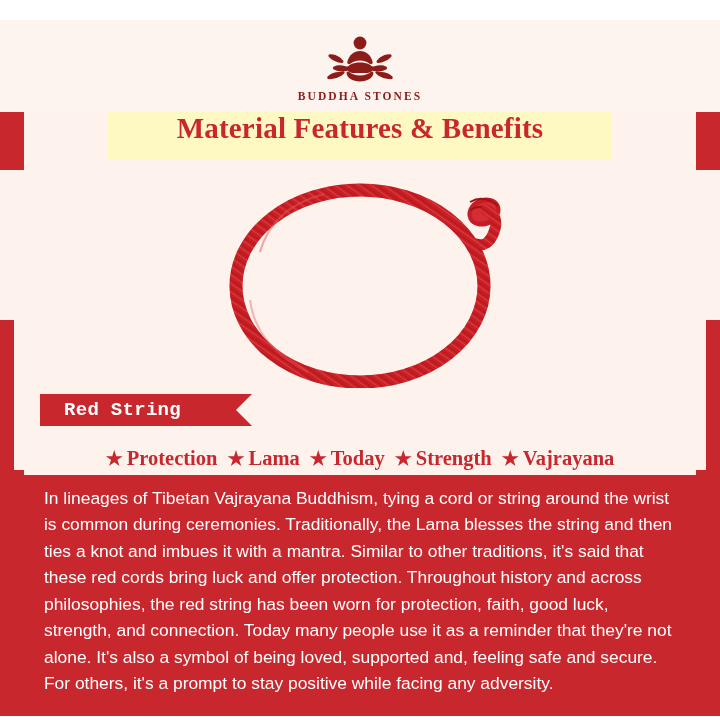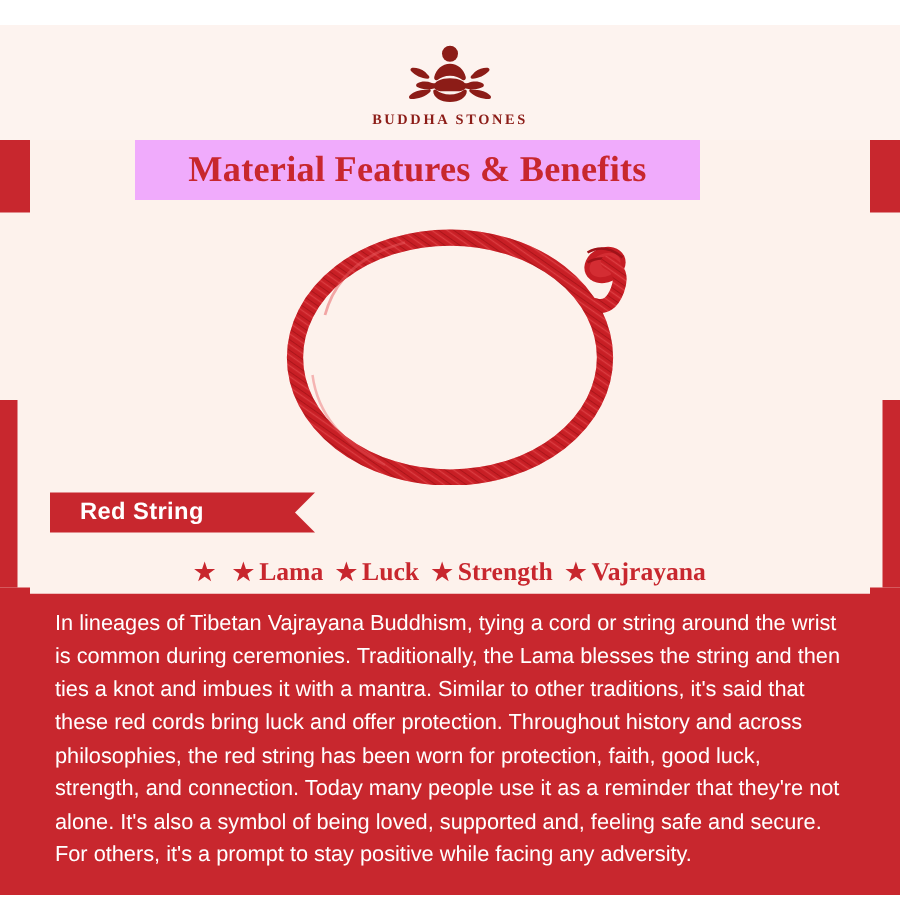--- a/index.html
+++ b/index.html
@@ -98,25 +98,24 @@
     color: #8c1c17;
     font-family: "Liberation Serif", serif;
     font-weight: 700;
   }
 
   
   .title-banner {
     position: absolute;
     top: 92px;
     left: 108px;
-    width: 452px;
+    width: 504px;
     height: 48px;
-    background: #f0abfc;
+    background: #fef9c3;
     display: flex;
-    align-items: center;
     justify-content: center;
     z-index: 5;
   }
   .title-banner .title-text {
     font-family: "Liberation Serif", serif;
     font-weight: 700;
     font-size: 29px;
     color: #c8272e;
     letter-spacing: 0.2px;
     white-space: nowrap;
@@ -159,21 +158,21 @@
     right: -16px;
     top: 0;
     width: 0;
     height: 0;
     border-top: 16px solid #c8272e;
     border-bottom: 16px solid #c8272e;
     border-right: 16px solid transparent;
   }
   .label-tab .label-text {
     color: #ffffff;
-    font-family: Liberation Sans, sans-serif;
+    font-family: Liberation Mono, monospace;
     font-weight: 700;
     font-size: 19px;
     letter-spacing: 0.3px;
   }
 
   
   .benefits {
     position: absolute;
     top: 420px;
     left: 24px;
@@ -307,28 +306,29 @@
     </svg>
   </div>
 
   <div class="label-tab">
     <span class="label-text">Red String</span>
   </div>
 
   <div class="benefits">
     <span class="benefit">
       <span class="star">★</span>
+      <span>Protection</span>
     </span>
     <span class="benefit">
       <span class="star">★</span>
       <span>Lama</span>
     </span>
     <span class="benefit">
       <span class="star">★</span>
-      <span>Luck</span>
+      <span>Today</span>
     </span>
     <span class="benefit">
       <span class="star">★</span>
       <span>Strength</span>
     </span>
     <span class="benefit">
       <span class="star">★</span>
       <span>Vajrayana</span>
     </span>
   </div>

